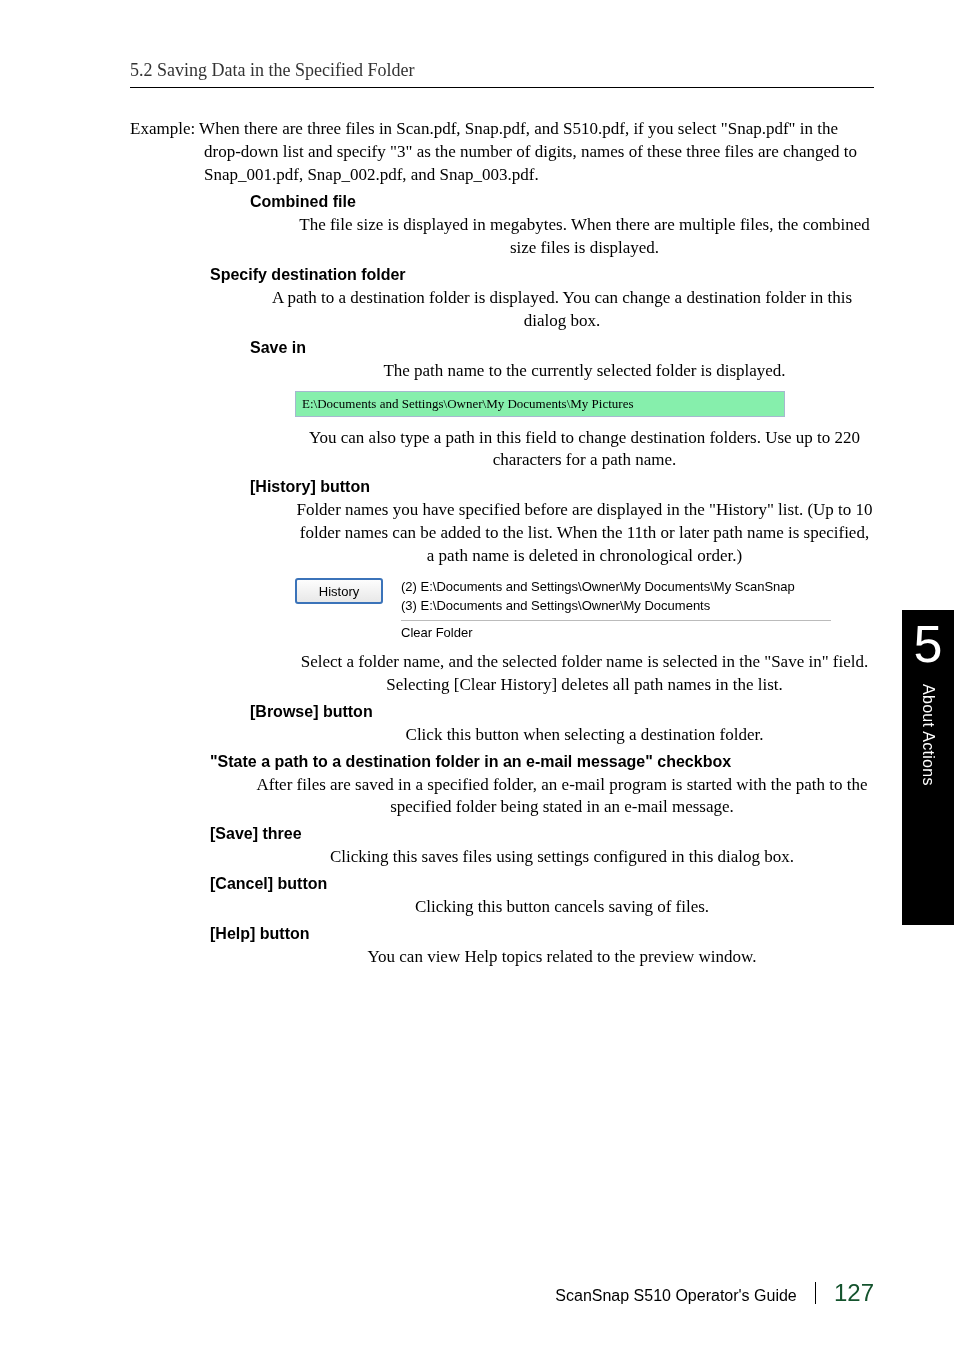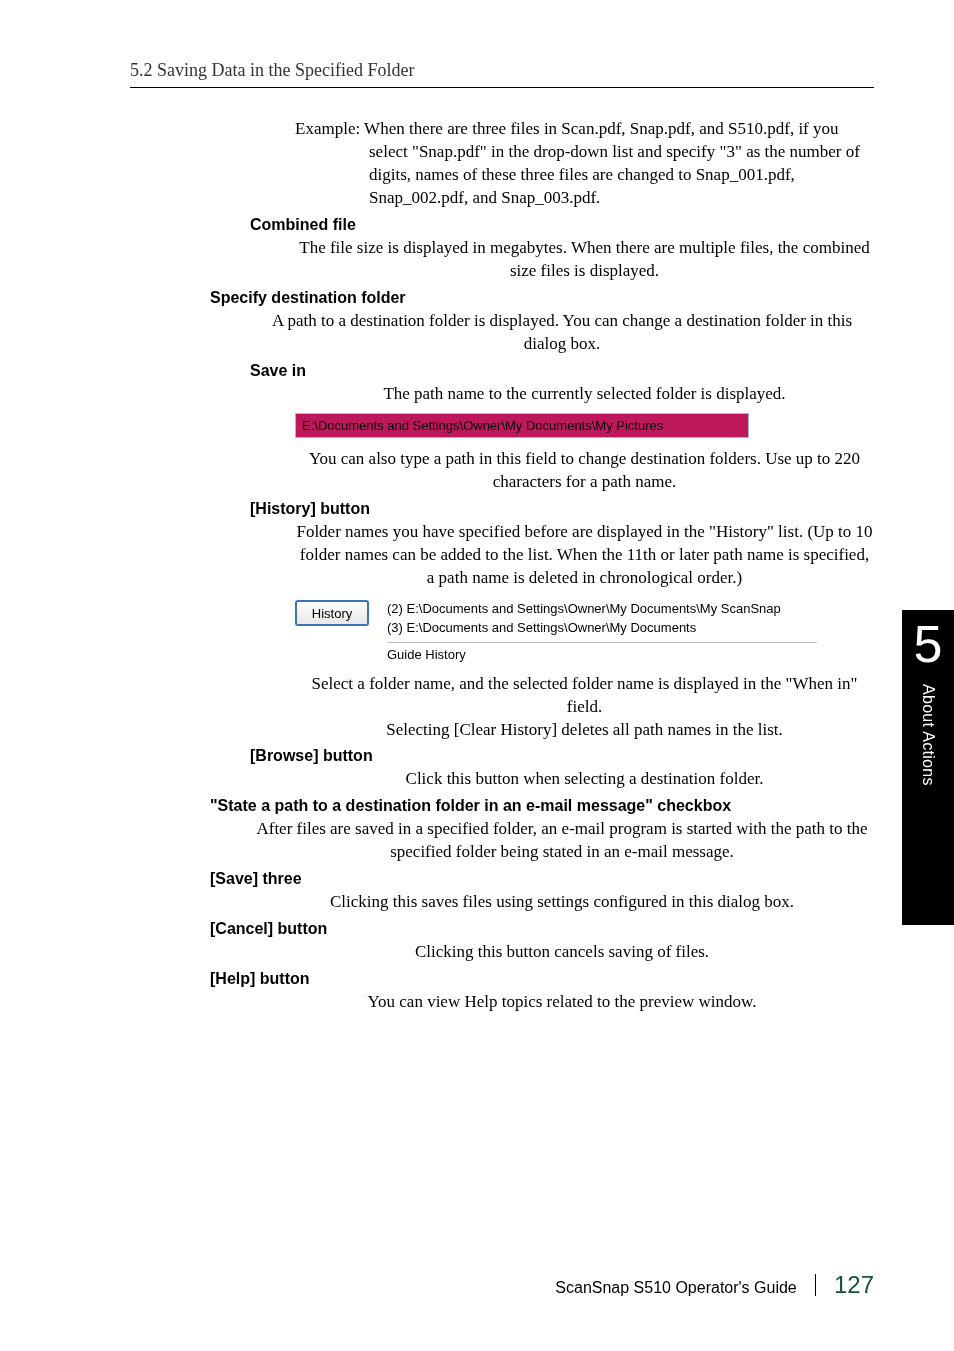--- a/index.html
+++ b/index.html
@@ -23,21 +23,20 @@
     border-bottom: 1.5px solid #000;
     margin-bottom: 30px;
   }
   .body-text {
     font-size: 17px;
     line-height: 1.35;
     color: #000;
     text-align: center;
   }
   .example-block {
-    margin-left: 165px;
     font-size: 17px;
     line-height: 1.35;
   }
   .example-hang {
     padding-left: 74px;
     text-indent: -74px;
   }
   .h-bold {
     font-family: Arial, Helvetica, sans-serif;
     font-weight: bold;
@@ -60,37 +59,37 @@
   .para-after-savein   { margin-left: 165px; }
   .para-after-history  { margin-left: 165px; }
   .para-after-browse   { margin-left: 165px; }
   .para-after-state    { margin-left: 120px; }
   .para-after-save     { margin-left: 120px; }
   .para-after-cancel   { margin-left: 120px; }
   .para-after-help     { margin-left: 120px; }
 
   .path-input-box {
     margin: 8px 0 10px 165px;
-    width: 454px;
+    width: 490px;
     border: 1px solid #a6b8cf;
-    background: #be185d;
+    background: #86efac;
     padding: 4px 6px;
-    font-family: Liberation Sans, sans-serif;
+    font-family: Liberation Serif, serif;
     font-size: 13px;
     color: #000;
   }
 
   .history-wrap {
     margin: 10px 0 8px 165px;
     display: flex;
     gap: 18px;
     align-items: flex-start;
   }
   .history-button {
-    width: 74px;
+    width: 88px;
     height: 26px;
     display: flex;
     align-items: center;
     justify-content: center;
     font-family: "Segoe UI", Tahoma, sans-serif;
     font-size: 13px;
     color: #000;
     background: linear-gradient(#fdfdfd, #e8e8e8);
     border: 2px solid #3b73b9;
     border-radius: 3px;
@@ -131,21 +130,21 @@
     color: #fff;
     font-family: Arial, Helvetica, sans-serif;
     font-size: 16px;
     writing-mode: vertical-rl;
     text-orientation: mixed;
     margin-top: 14px;
     letter-spacing: 0.3px;
   }
   .footer {
     position: absolute;
-    bottom: 52px;
+    bottom: 44px;
     left: 130px;
     right: 80px;
     display: flex;
     justify-content: flex-end;
     align-items: baseline;
     gap: 18px;
     font-family: Arial, Helvetica, sans-serif;
   }
   .footer .guide {
     font-size: 16px;
@@ -185,25 +184,25 @@
 
   <div class="h-bold lvl-history">[History] button</div>
   <p class="body-text para-after-history">Folder names you have specified before are displayed in the "History" list. (Up to 10 folder names can be added to the list. When the 11th or later path name is specified, a path name is deleted in chronological order.)</p>
 
   <div class="history-wrap">
     <div class="history-button">History</div>
     <div class="history-list">
       <div>(2) E:\Documents and Settings\Owner\My Documents\My ScanSnap</div>
       <div>(3) E:\Documents and Settings\Owner\My Documents</div>
       <div class="history-divider"></div>
-      <div>Guide History</div>
+      <div>Clear Folder</div>
     </div>
   </div>
 
-  <p class="body-text para-after-history">Select a folder name, and the selected folder name is displayed in the "When in" field.</p>
+  <p class="body-text para-after-history">Select a folder name, and the selected folder name is selected in the "Save in" field.</p>
   <p class="body-text para-after-history">Selecting [Clear History] deletes all path names in the list.</p>
 
   <div class="h-bold lvl-browse">[Browse] button</div>
   <p class="body-text para-after-browse">Click this button when selecting a destination folder.</p>
 
   <div class="h-bold lvl-state">"State a path to a destination folder in an e-mail message" checkbox</div>
   <p class="body-text para-after-state">After files are saved in a specified folder, an e-mail program is started with the path to the specified folder being stated in an e-mail message.</p>
 
   <div class="h-bold lvl-save">[Save] three</div>
   <p class="body-text para-after-save">Clicking this saves files using settings configured in this dialog box.</p>

